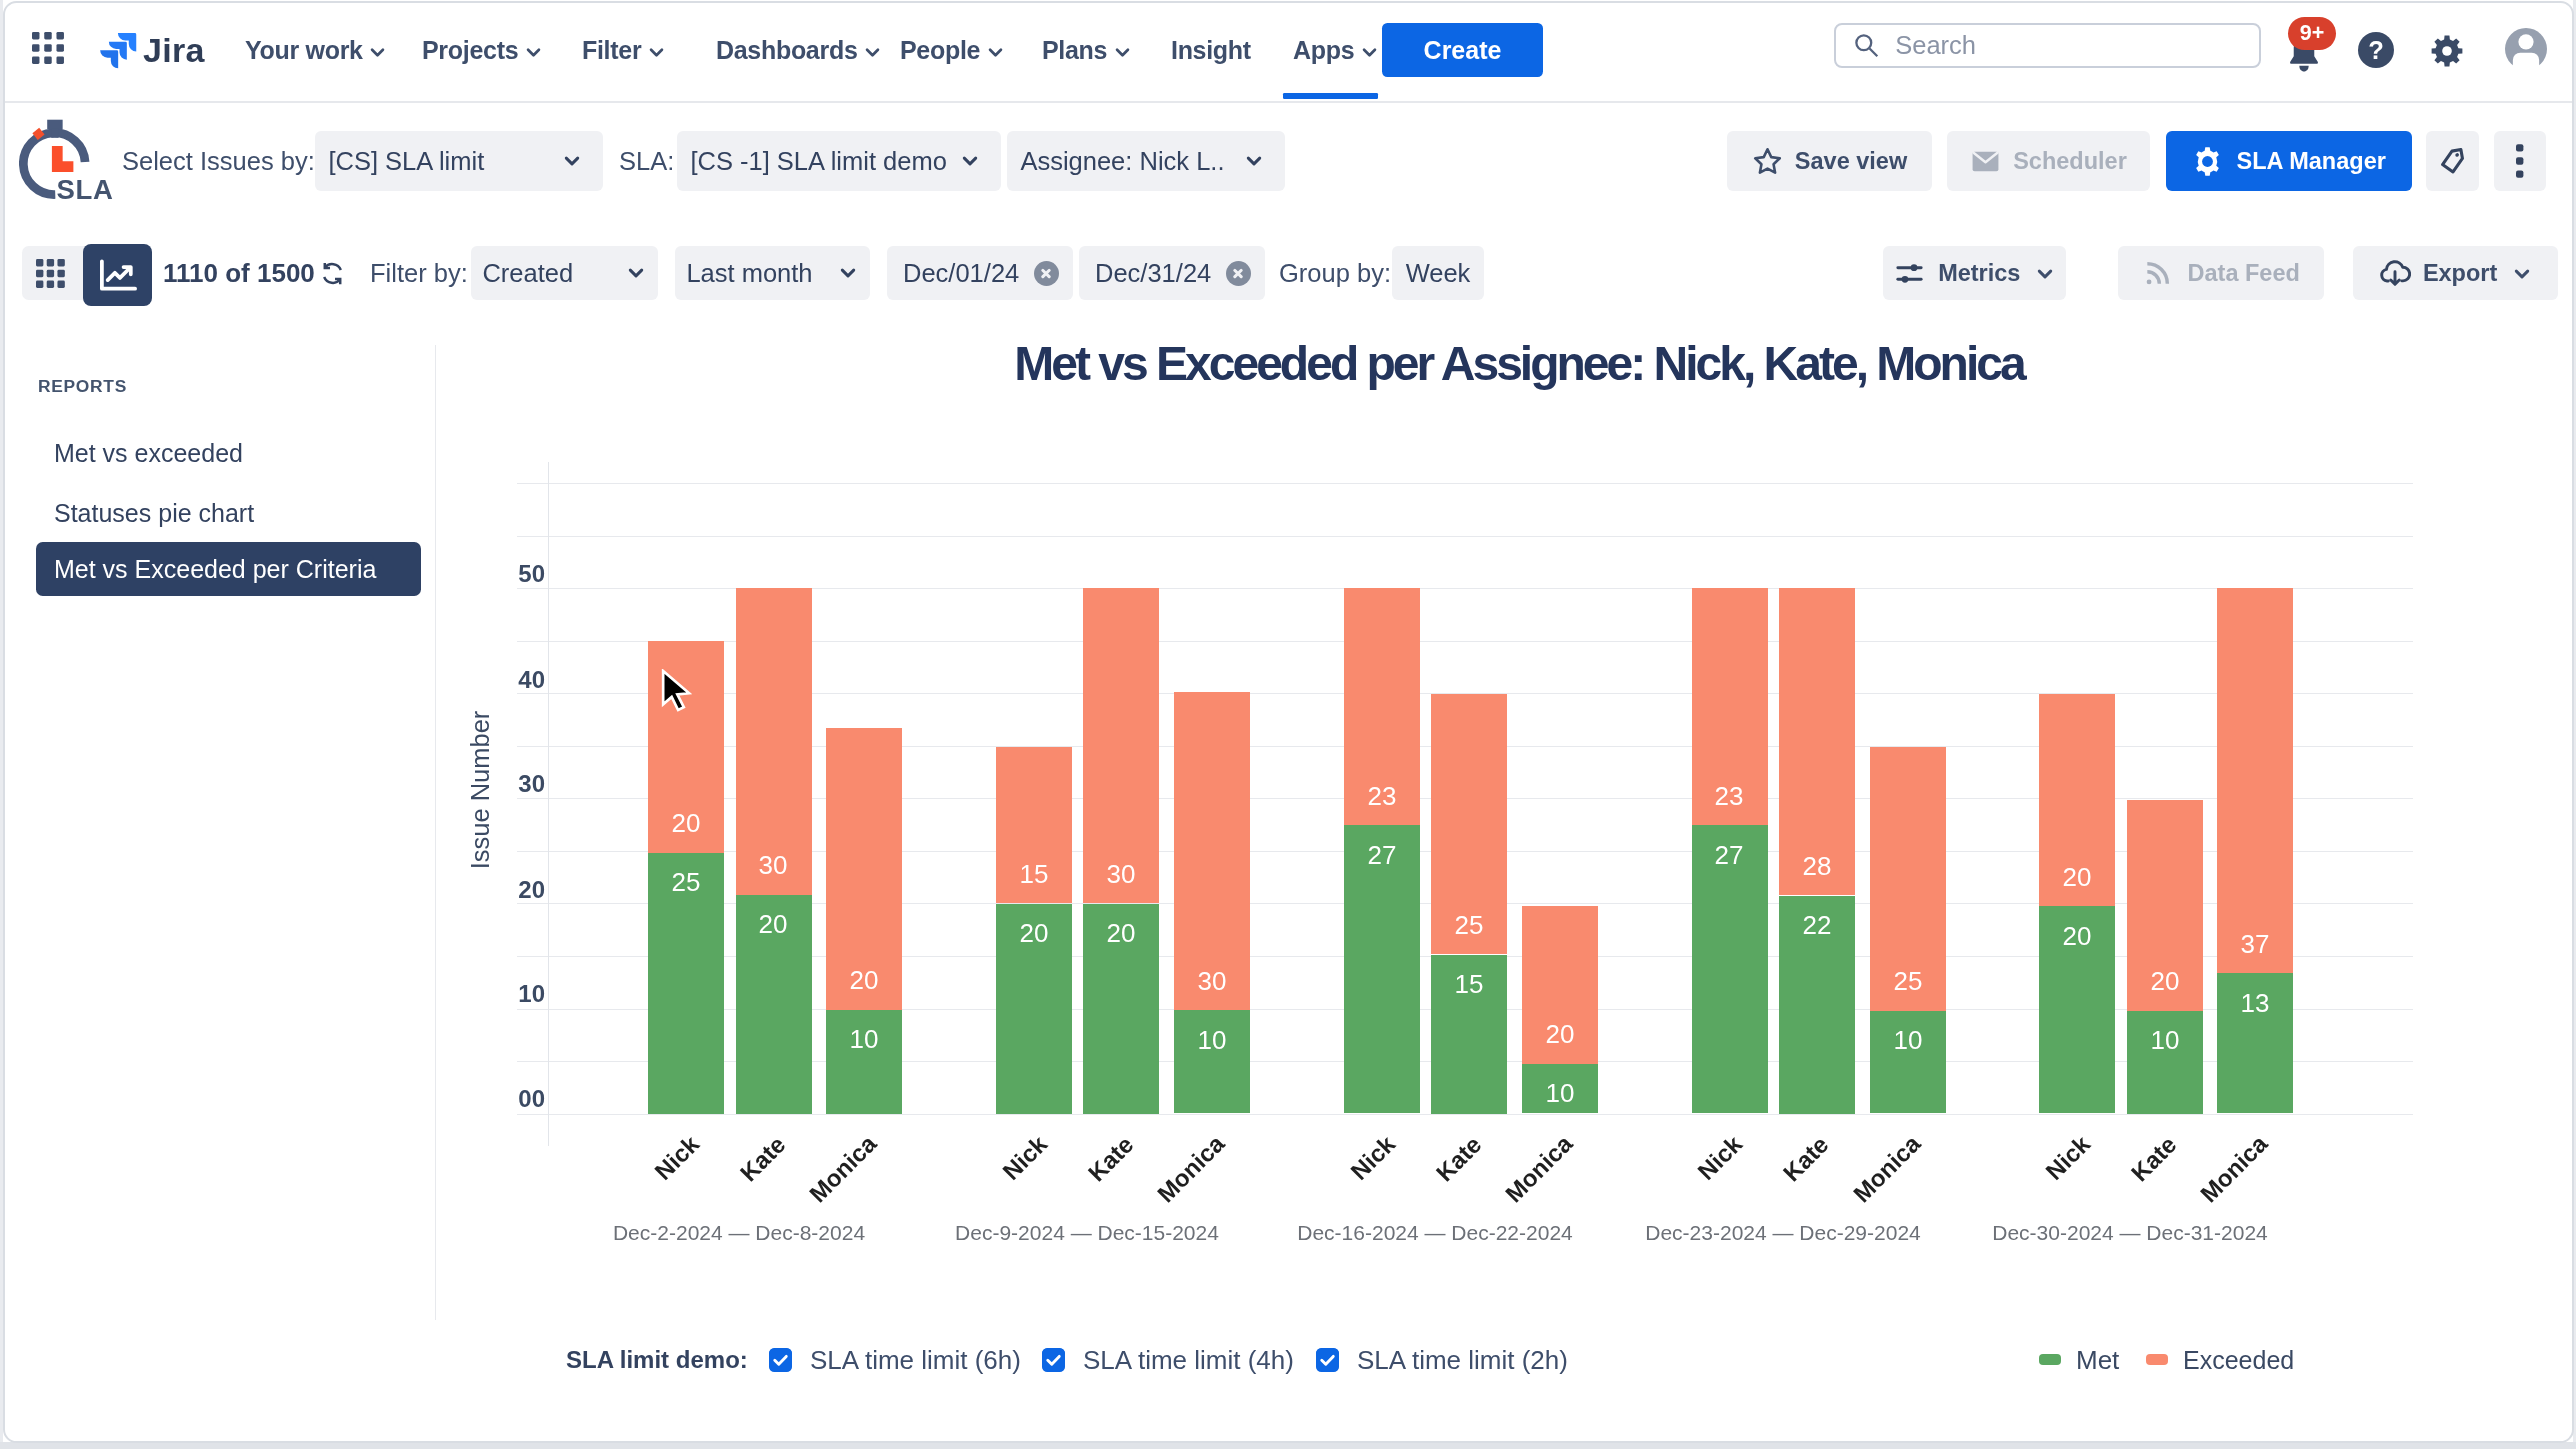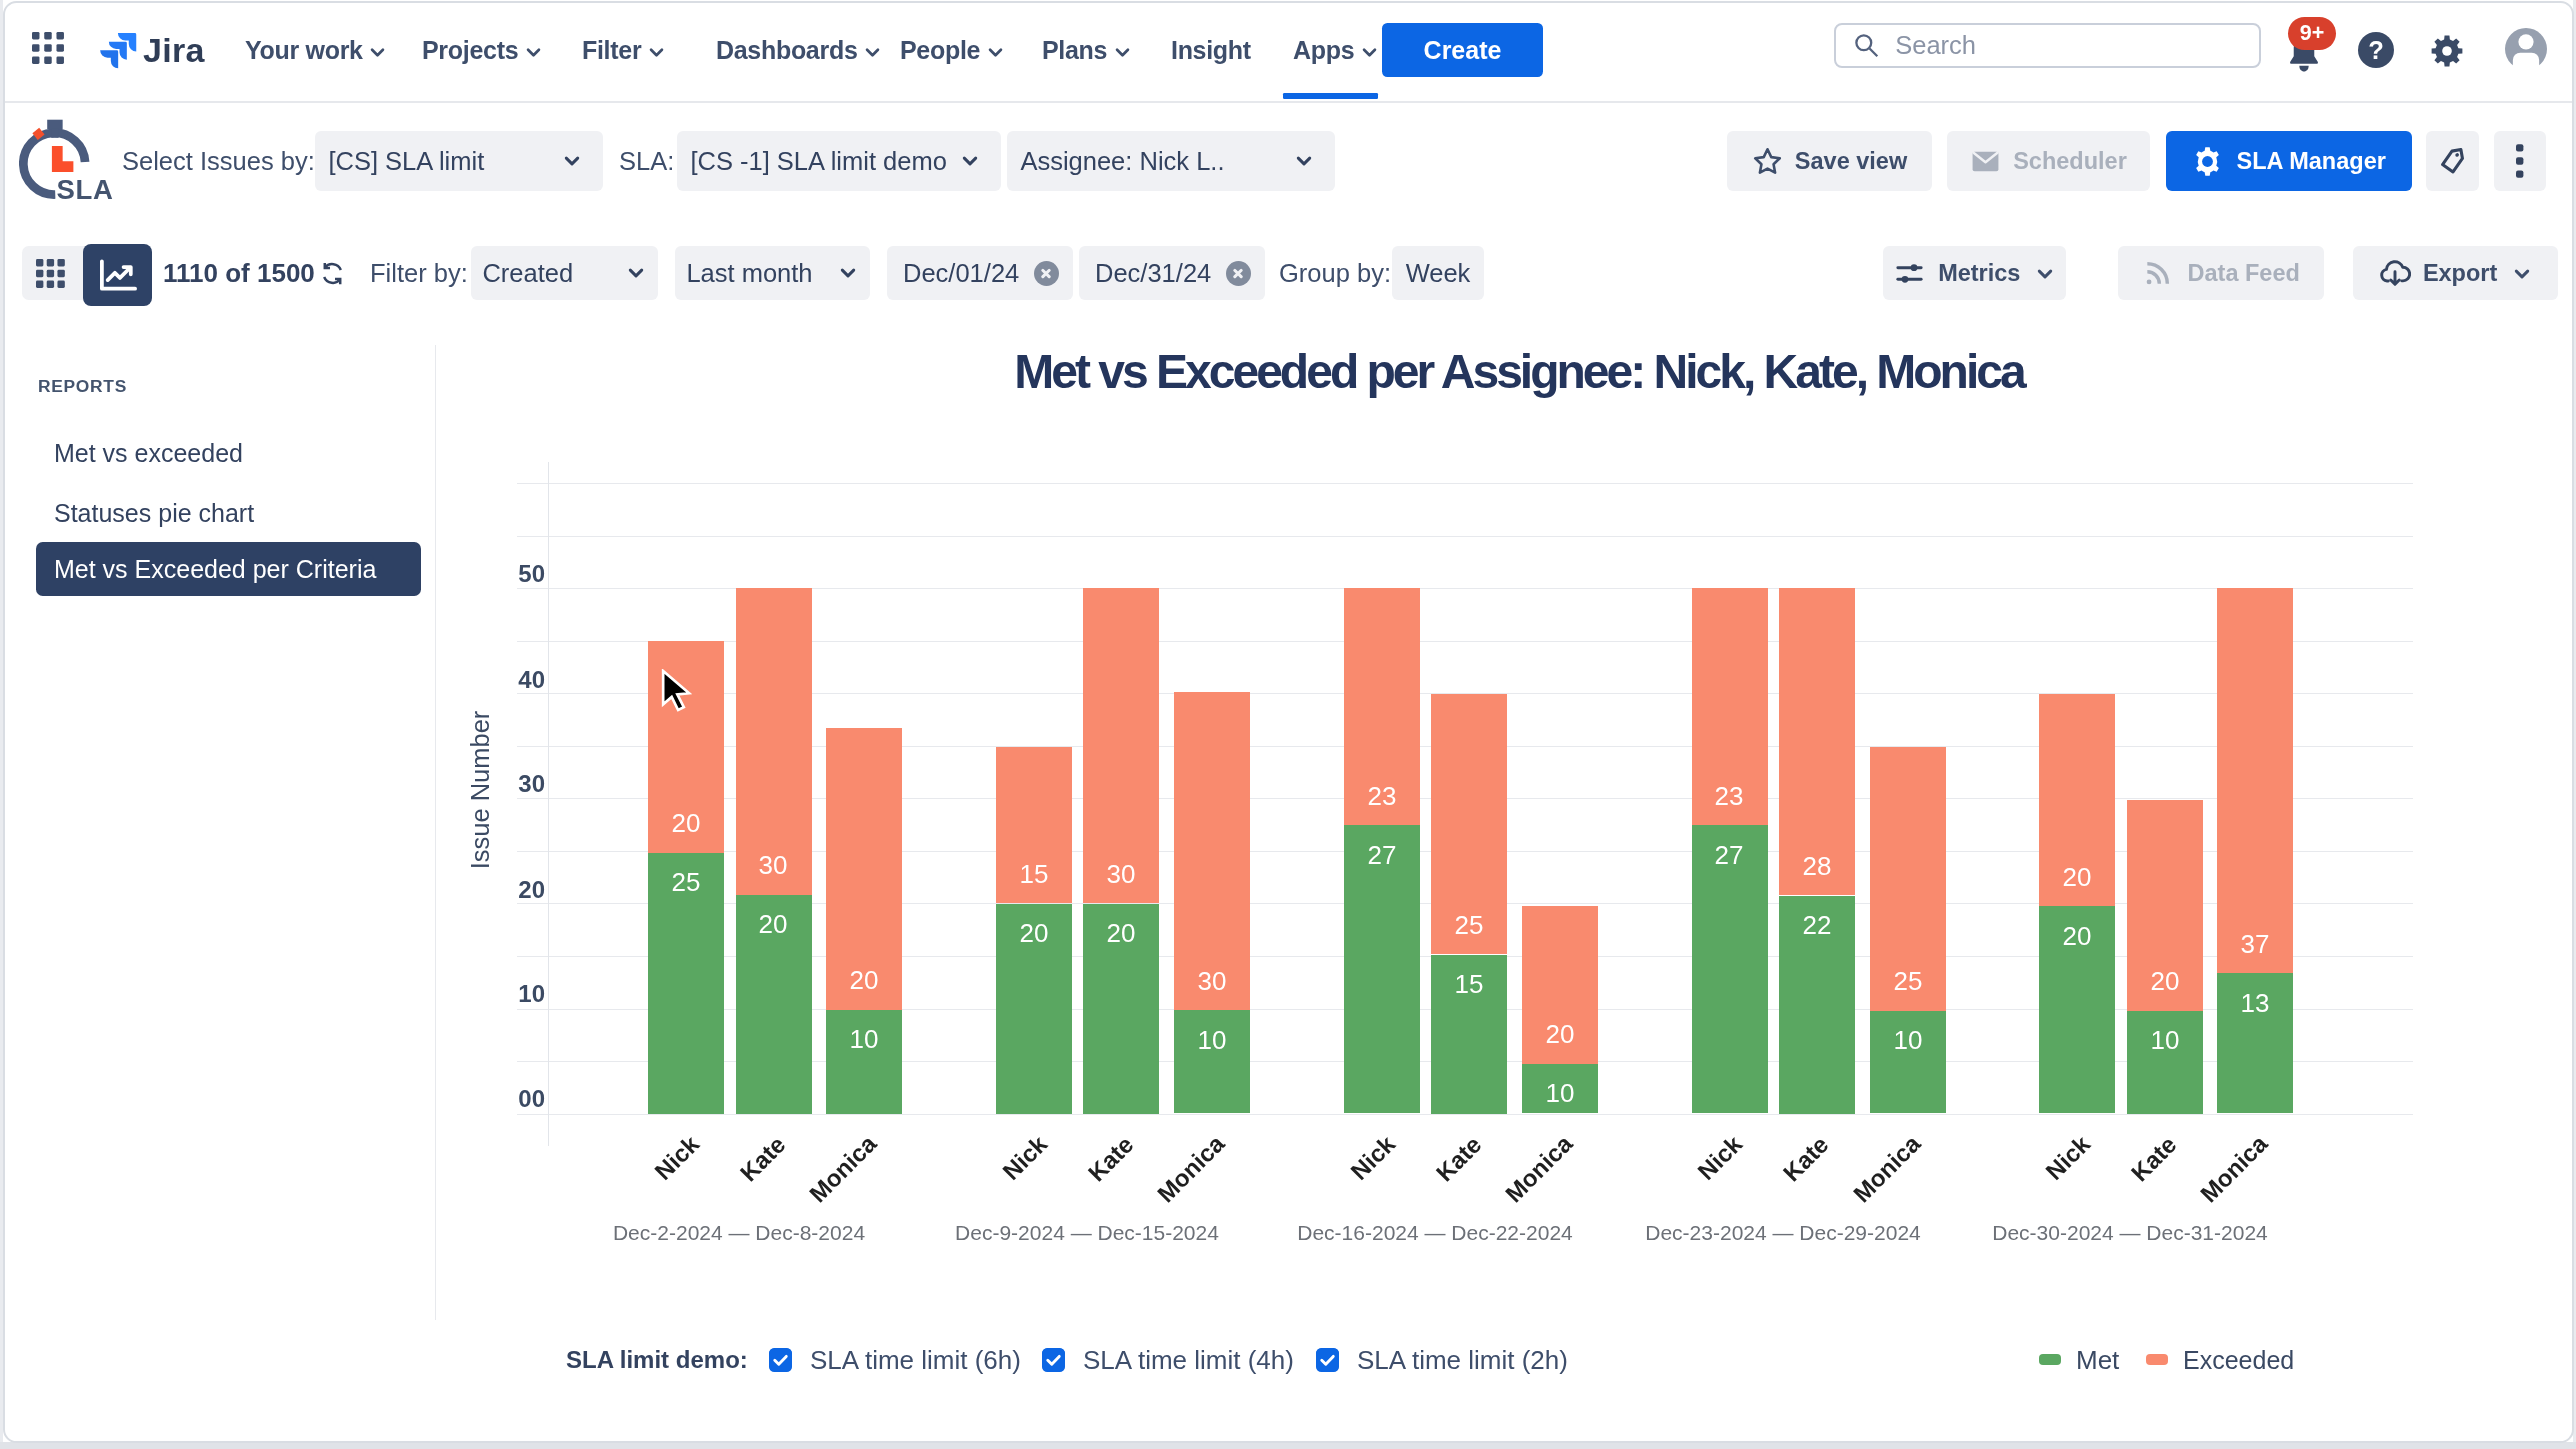--- a/index.html
+++ b/index.html
@@ -124,21 +124,21 @@
           <path d="M6 10 L14 18 L22 10"></path>
         </svg>
       </div>
 <div class="lbl2" style="left:619px;">SLA:</div>
 <div class="dd" style="left:677px;width:324px;">
         <span class="t">[CS -1] SLA limit demo</span>
         <svg width="20" height="20" viewBox="0 0 28 28" fill="none" stroke="#33425F" stroke-width="4.2" stroke-linecap="round" stroke-linejoin="round">
           <path d="M6 10 L14 18 L22 10"></path>
         </svg>
       </div>
-<div class="dd" style="left:1007px;width:328px;">
+<div class="dd" style="left:1007px;width:278px;">
         <span class="t">Assignee: Nick L..</span>
         <svg width="20" height="20" viewBox="0 0 28 28" fill="none" stroke="#33425F" stroke-width="4.2" stroke-linecap="round" stroke-linejoin="round">
           <path d="M6 10 L14 18 L22 10"></path>
         </svg>
       </div>
 
 <div class="btn2" style="left:1727px;width:205px;">
   <svg width="31" height="31" viewBox="0 0 24 24" fill="none" stroke="#3E4E6B" stroke-width="2" stroke-linejoin="round" style="margin-right:12px;">
     <path d="M12 2.5 L14.9 8.6 L21.5 9.5 L16.7 14.1 L17.9 20.7 L12 17.5 L6.1 20.7 L7.3 14.1 L2.5 9.5 L9.1 8.6 Z"></path>
   </svg>
@@ -371,21 +371,21 @@
 <div class="abs" style="left:2217px;top:973px;width:76px;height:140px;background:#5AA761;"></div>
 <div class="abs" style="left:2217px;top:588px;width:76px;height:385px;background:#F98A6E;"></div>
 <div class="abs blab" style="left:2255px;top:944px;">37</div>
 <div class="abs blab" style="left:2255px;top:1003px;">13</div>
 <div class="abs xname" style="left:2234px;top:1169px;">Monica</div>
 <div class="abs week" style="left:739px;top:1233px;">Dec-2-2024 — Dec-8-2024</div>
 <div class="abs week" style="left:1087px;top:1233px;">Dec-9-2024 — Dec-15-2024</div>
 <div class="abs week" style="left:1435px;top:1233px;">Dec-16-2024 — Dec-22-2024</div>
 <div class="abs week" style="left:1783px;top:1233px;">Dec-23-2024 — Dec-29-2024</div>
 <div class="abs week" style="left:2130px;top:1233px;">Dec-30-2024 — Dec-31-2024</div>
-<div class="abs" id="title" style="left:1519px;top:371px;transform:translate(-50%,-50%);font-size:48px;font-weight:700;letter-spacing:-3px;color:#24355C;white-space:nowrap;">Met vs Exceeded per Assignee: Nick, Kate, Monica</div>
+<div class="abs" id="title" style="left:1519px;top:363px;transform:translate(-50%,-50%);font-size:48px;font-weight:700;letter-spacing:-3px;color:#24355C;white-space:nowrap;">Met vs Exceeded per Assignee: Nick, Kate, Monica</div>
 <svg class="abs" style="left:661px;top:669px;" width="31" height="44" viewBox="0 0 23 33">
 <path d="M1.5 1.5 L21 18.2 L12.1 19 L17 28.7 L12.7 30.8 L7.9 21 L1.5 26.5 Z" fill="#000" stroke="#fff" stroke-width="2"></path>
 </svg>
 
 <style>
 .cb { position:absolute; width:23px; height:23.5px; background:#0C66E4; border-radius:5.4px; top:1348px; }
 .cblbl { position:absolute; top:1360px; transform:translateY(-50%); font-size:26px; color:#3E4E6B; white-space:nowrap; }
 .sw { position:absolute; top:1354px; width:22px; height:11.4px; border-radius:4px; }
 </style>
 <div class="abs" style="left:566px;top:1360px;transform:translateY(-50%);font-size:24px;font-weight:700;color:#33425F;">SLA limit demo:</div>

